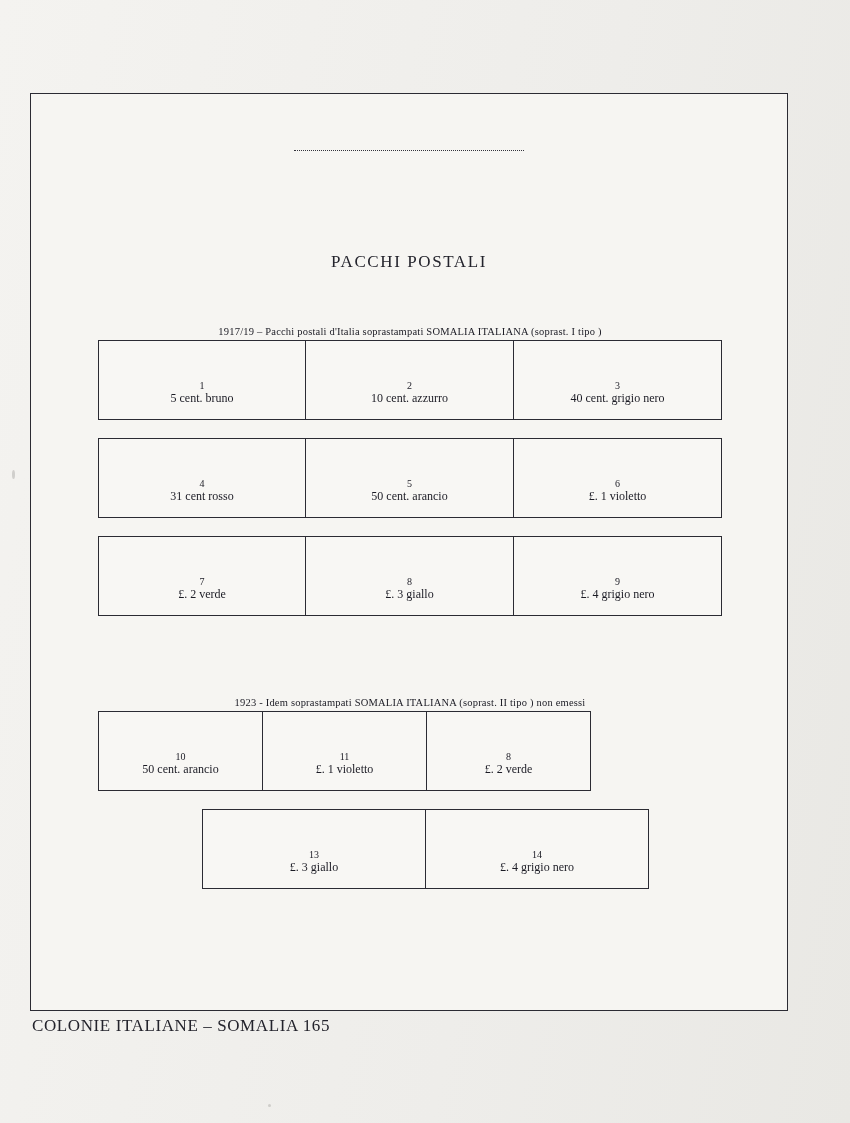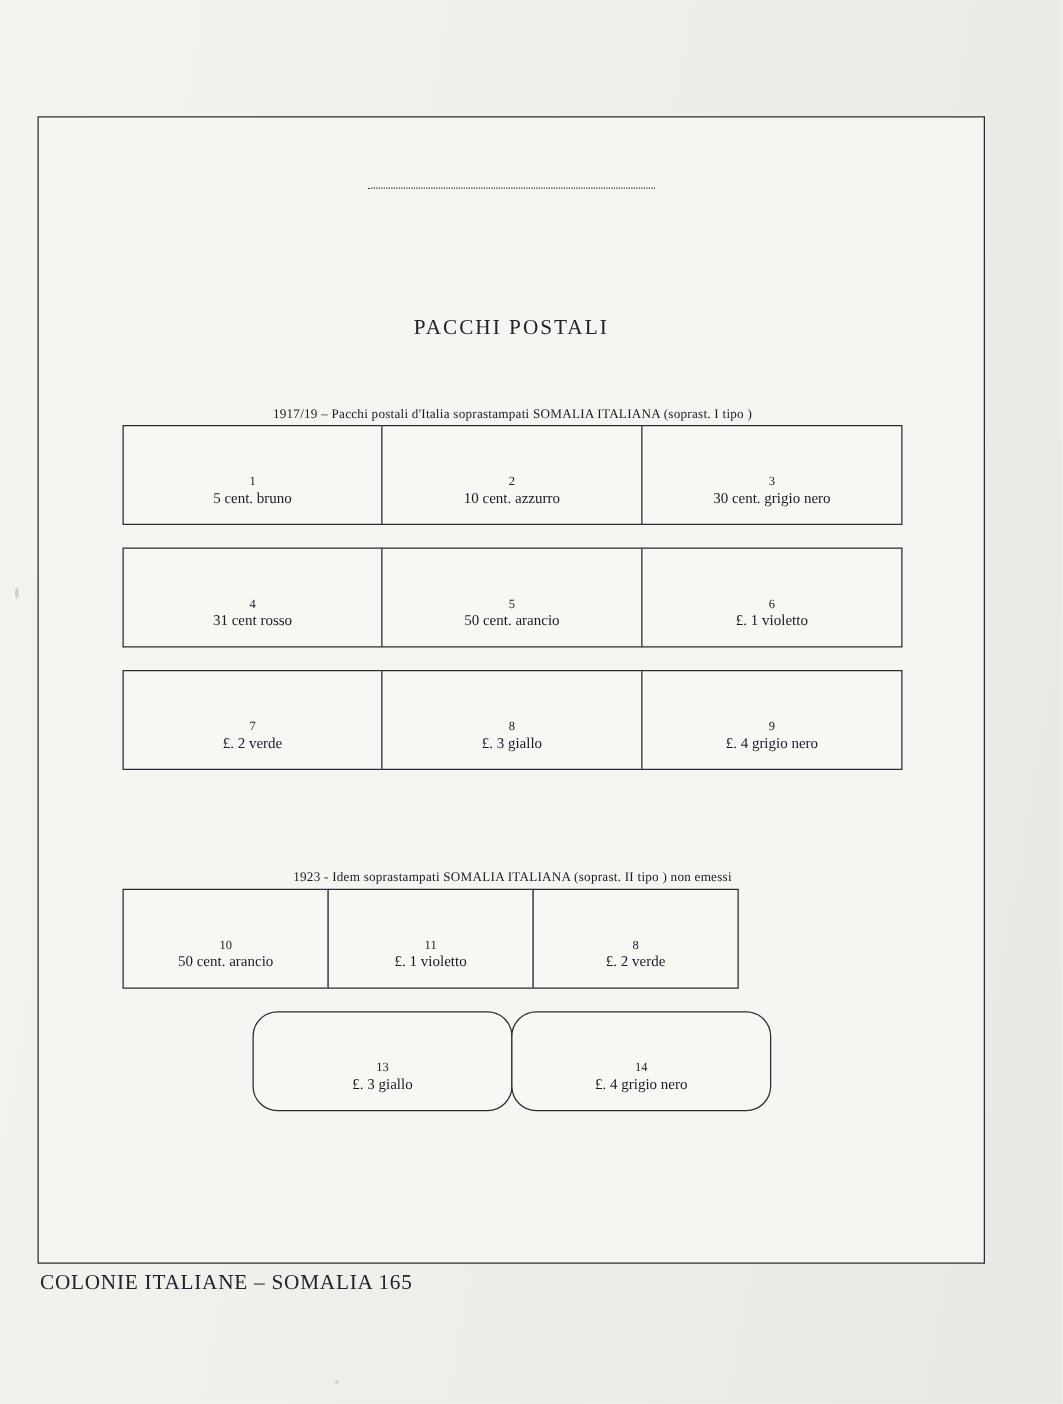--- a/index.html
+++ b/index.html
@@ -113,21 +113,21 @@
     color: #1b1b24;
   }
   .g1 { top: 220px; margin-top: 12px; }
   .g1 .cell.c1 { width: 208px; }
   .g1 .cell.c2 { width: 209px; }
   .g1 .cell.c3 { width: 209px; }
   .g1 .row.r2 .cell.c1 { width: 208px; }
   .g2 { top: 603px; }
   .g2 .row.r1 .cell { width: 165px; }
   .g2 .row.r2 { margin-left: 104px; }
-  .g2 .row.r2 .cell { width: 208px; border-radius: 20px; }
+  .g2 .row.r2 .cell { width: 224px; }
   .footer {
     position: absolute;
     left: 32px;
     top: 1016px;
     font-size: 17px;
     letter-spacing: 0.6px;
     color: #23232c;
   }
   .speck {
     position: absolute;
@@ -158,21 +158,21 @@
         <div class="cell c1">
           <div class="num">1</div>
           <div class="desc">5 cent. bruno</div>
         </div>
         <div class="cell c2">
           <div class="num">2</div>
           <div class="desc">10 cent. azzurro</div>
         </div>
         <div class="cell c3">
           <div class="num">3</div>
-          <div class="desc">30 cent. grigio nero</div>
+          <div class="desc">40 cent. grigio nero</div>
         </div>
       </div>
 
       <div class="row r2">
         <div class="cell c1">
           <div class="num">4</div>
           <div class="desc">31 cent rosso</div>
         </div>
         <div class="cell c2">
           <div class="num">5</div>

